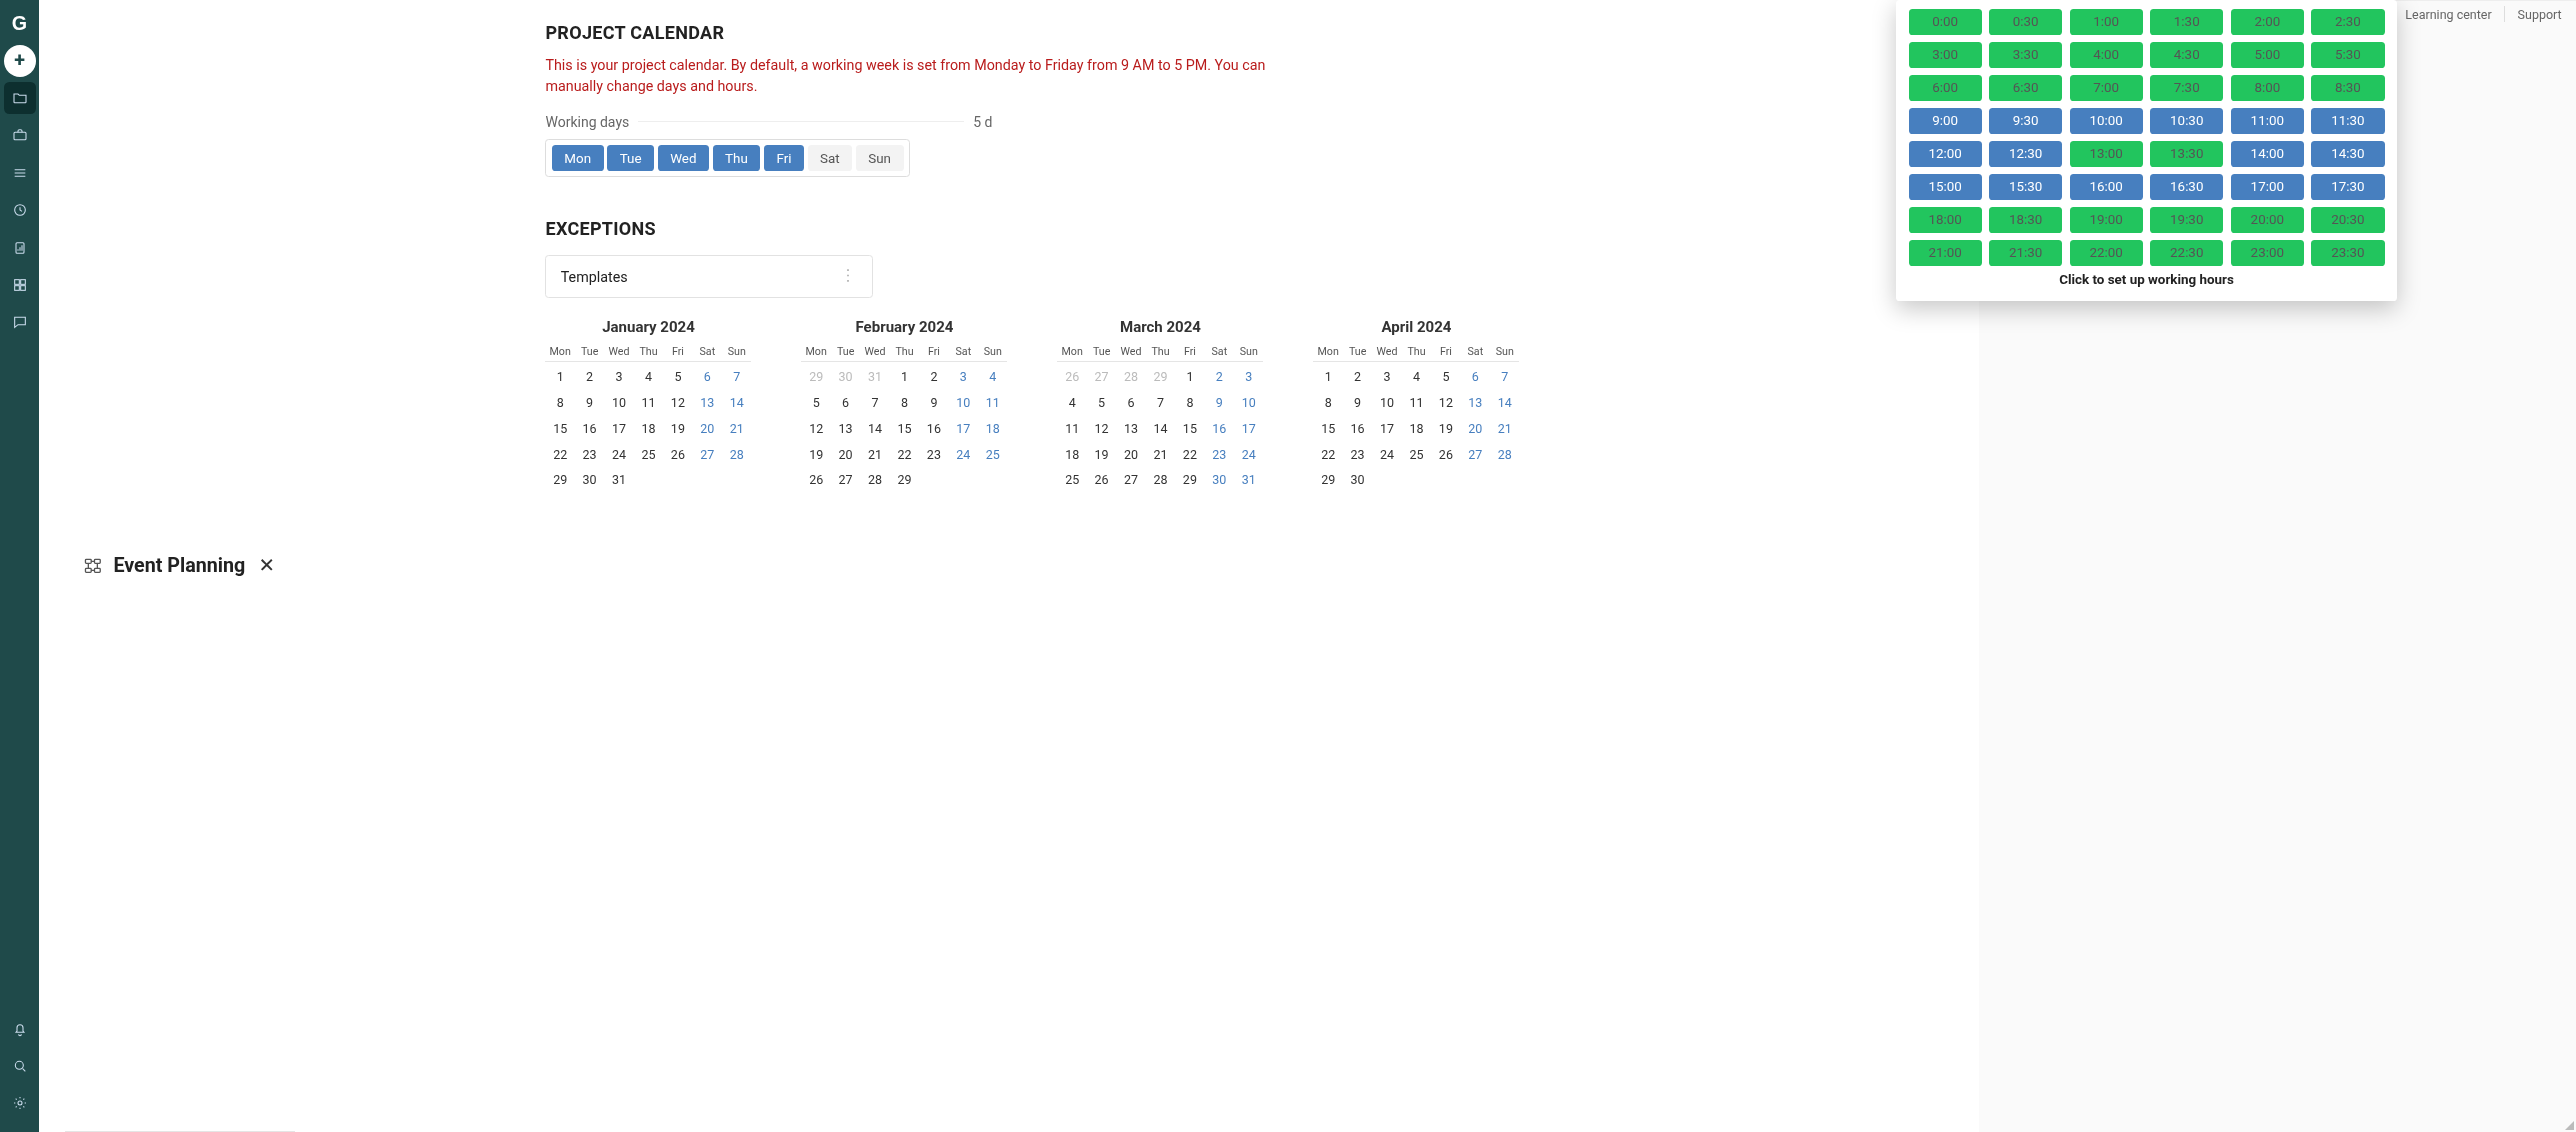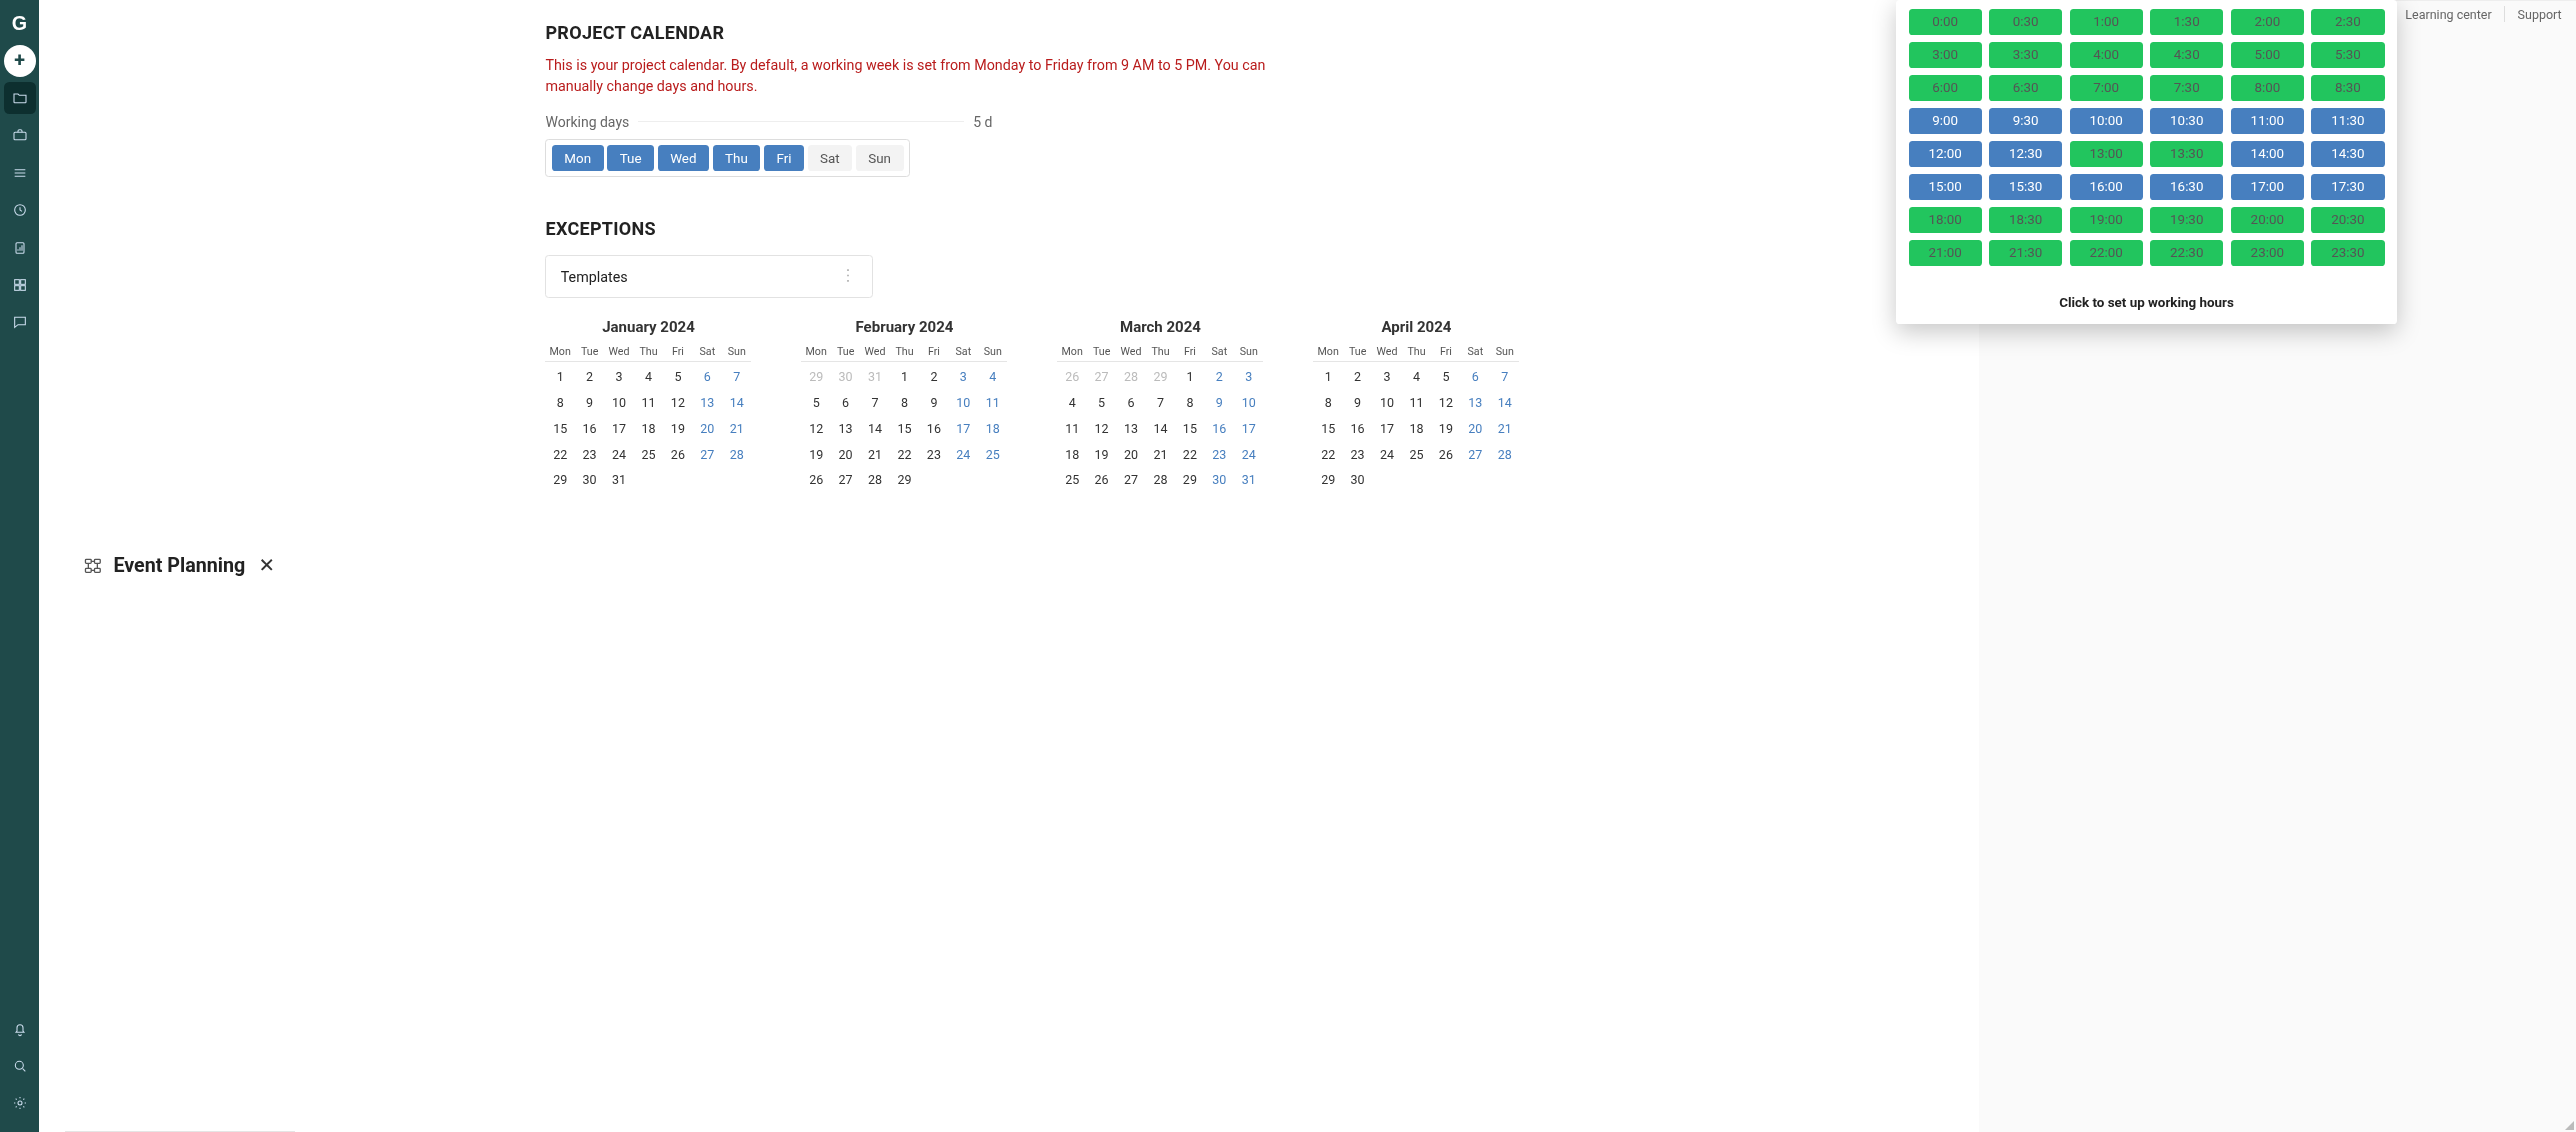--- a/index.html
+++ b/index.html
@@ -65,21 +65,21 @@
 .footer .resize-handle { position:absolute; right:1.8px; bottom:1.8px; width:0; height:0; border-style:solid; border-width:0 0 9px 9px; border-color:transparent transparent #bbb transparent; }
 
 
 .popover {
   position:absolute; top:0; right:179px; width:501px; background:#fff; border-radius:3.6px;
   box-shadow:0 7.2px 25px rgba(0,0,0,0.22); padding:9px 12.5px 14.3px 12.5px; z-index:20;
 }
 .time-grid { display:grid; grid-template-columns:repeat(6,1fr); gap:7.2px; }
 .time-chip { background:#22c55e; color:#555; border-radius:3.6px; text-align:center; padding:5.4px 0; font-size:13.4px; cursor:pointer; }
 .time-chip.on { background:#477fbf; color:#fff; }
-.pop-caption { text-align:center; font-weight:700; margin-top:29px; font-size:13.4px; }
+.pop-caption { text-align:center; font-weight:700; margin-top:6px; font-size:13.4px; }
 
 .svg-ico { width:16px; height:16px; stroke:#cde; fill:none; stroke-width:1.6; }
 
 </style>
 </head>
 <body>
 
 <div class="sidebar">
   <div class="icon-btn">
       <span class="logo-g">G</span>

